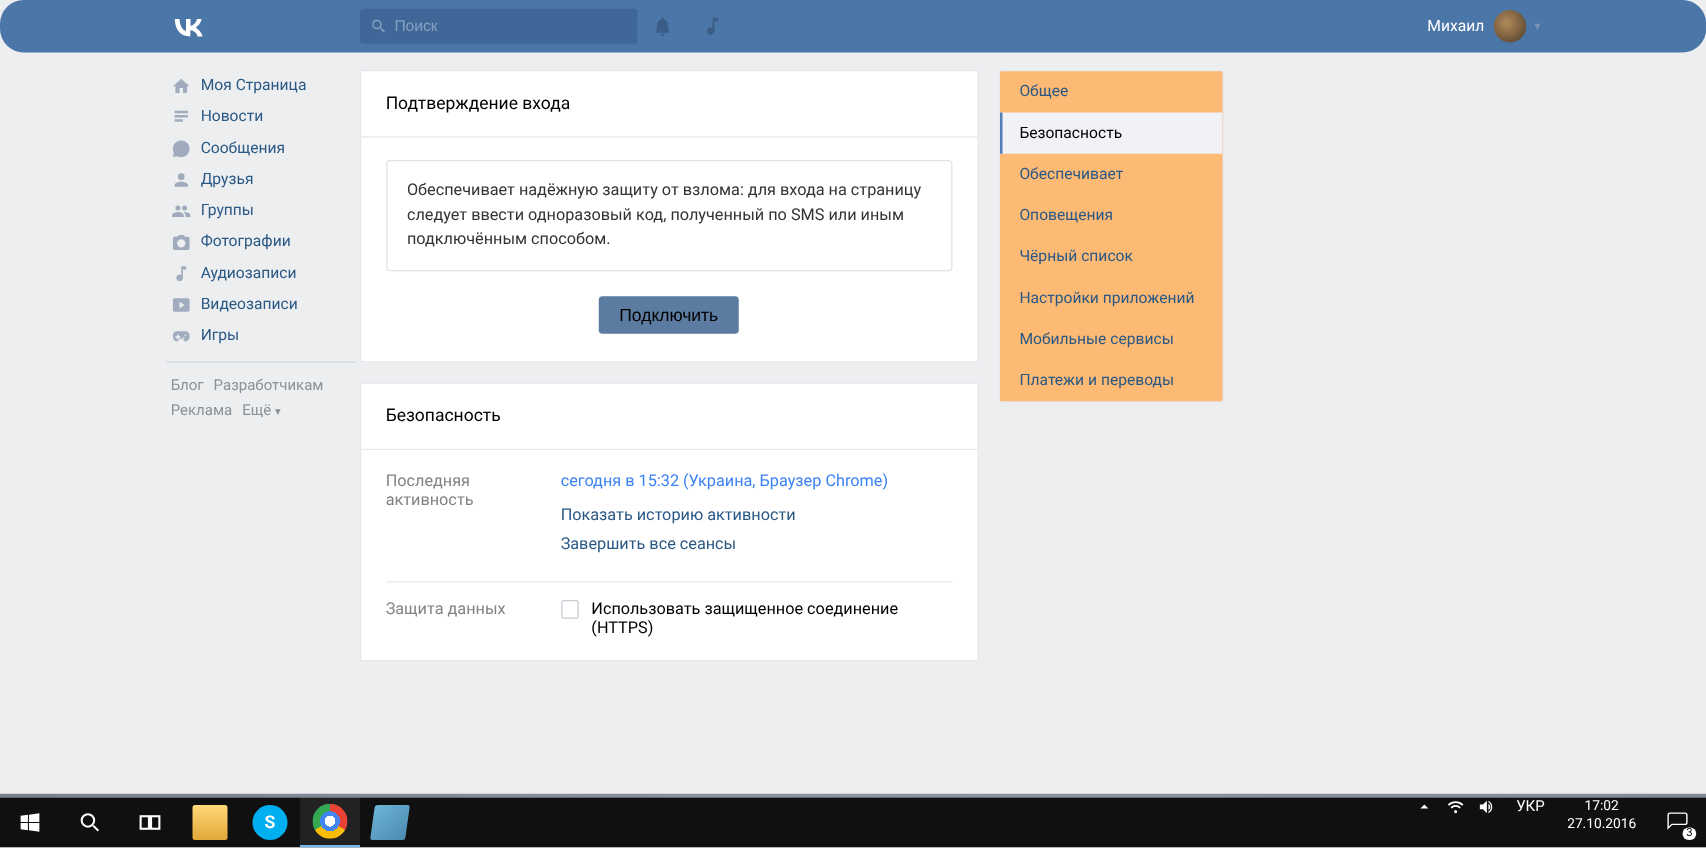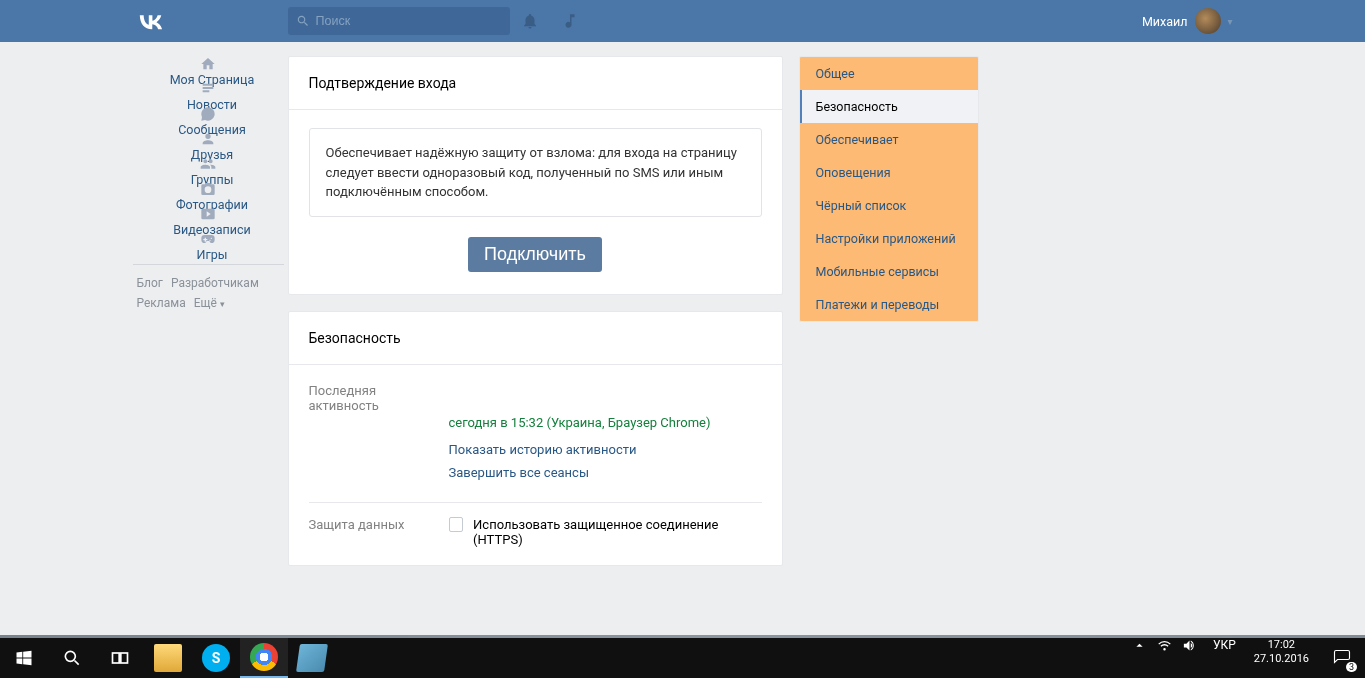--- a/index.html
+++ b/index.html
@@ -1,59 +1,59 @@
 <!DOCTYPE html>
 <html><head>
 <meta charset="utf-8">
 <style>
   * { margin: 0; padding: 0; box-sizing: border-box; }
   body { font-family: -apple-system, BlinkMacSystemFont, "Segoe UI", Roboto, Helvetica, Arial, sans-serif; font-size: 13px; background: #edeef0; color: #000; width: 1365px; height: 678px; overflow: hidden; position: relative; }
 
   
-  .vk-header { background: #4a76a8; height: 42px; display: flex; align-items: center; padding: 0; }
+  .vk-header { background: #4a76a8; height: 42px; display: flex; align-items: center; padding: 0; border-radius: 19px; }
   .vk-header-inner { width: 1100px; margin: 0 auto; display: flex; align-items: center; height: 100%; }
   .vk-logo { width: 155px; display: flex; align-items: center; }
   .vk-logo svg { width: 28px; height: 18px; fill: #fff; margin-left: 4px; }
   .vk-search { background: #3f6898; border-radius: 3px; height: 28px; width: 222px; display: flex; align-items: center; padding: 0 8px; color: #85a2c1; }
   .vk-search input { background: transparent; border: none; outline: none; color: #fff; font-size: 12.5px; margin-left: 6px; width: 180px; }
   .vk-search input::placeholder { color: #85a2c1; }
   .vk-search svg { width: 14px; height: 14px; fill: #85a2c1; }
   .vk-topicon { width: 40px; display: flex; align-items: center; justify-content: center; height: 100%; cursor: pointer; }
   .vk-topicon svg { width: 18px; height: 18px; fill: #3a5d85; }
   .vk-user { margin-left: auto; display: flex; align-items: center; color: #fff; font-size: 12.5px; cursor: pointer; }
   .vk-user .avatar { width: 26px; height: 26px; border-radius: 50%; background: radial-gradient(circle at 40% 40%, #b38b5a, #4a3a2a); margin-left: 8px; }
   .vk-user .caret { margin-left: 6px; color: #7996b7; font-size: 10px; }
 
   
   .page { width: 1100px; margin: 0 auto; display: flex; padding-top: 14px; }
   .leftcol { width: 155px; flex-shrink: 0; }
   .midcol { width: 495px; margin-left: 0; }
   .rightcol { width: 180px; margin-left: 16px; }
 
   
-  .nav-item { display: flex; align-items: center; height: 25px; color: #2a5885; font-size: 12.5px; cursor: pointer; padding-left: 4px; flex-direction: column; }
+  .nav-item { display: flex; align-items: center; height: 25px; color: #2a5885; font-size: 12.5px; cursor: pointer; padding-left: 4px; }
   .nav-item .icon { width: 24px; display: flex; align-items: center; justify-content: flex-start; }
   .nav-item .icon svg { width: 16px; height: 16px; fill: #a0acbd; }
   .nav-sep { border-top: 1px solid #d3d7dc; margin: 8px 4px 8px 0; }
   .footer-links { font-size: 12px; color: #8a9199; padding-left: 4px; line-height: 20px; }
   .footer-links a { color: #8a9199; text-decoration: none; margin-right: 8px; cursor: pointer; }
   .footer-links .more-caret { font-size: 9px; color: #8a9199; }
 
   
   .panel { background: #fff; border: 1px solid #e7e8ec; border-radius: 2px; margin-bottom: 16px; }
   .panel-header { padding: 18px 20px; border-bottom: 1px solid #e7e8ec; font-size: 14px; color: #000; }
   .panel-body { padding: 18px 20px; }
 
   .info-box { border: 1px solid #e1e3e6; border-radius: 3px; padding: 14px 16px; font-size: 13px; color: #333; line-height: 1.5; }
-  .connect-btn { display: block; margin: 20px auto 4px; background: #5b7ba0; color: #ffffff; border: none; border-radius: 3px; padding: 7px 16px; font-size: 18px; cursor: pointer; }
+  .connect-btn { display: block; margin: 20px auto 4px; background: #5b7ba0; color: #000000; border: none; border-radius: 3px; padding: 7px 16px; font-size: 14px; cursor: pointer; }
 
   .setting-row { display: flex; padding: 14px 0; border-bottom: 1px solid #e7e8ec; font-size: 13px; }
   .setting-row:last-child { border-bottom: none; }
   .setting-label { width: 140px; color: #828282; flex-shrink: 0; }
-  .setting-value { color: #15803d; margin-top: 32px; }
+  .setting-value { color: #3b82f6; }
   .setting-links { margin-top: 12px; }
   .setting-links a { display: block; color: #2a5885; text-decoration: none; margin-bottom: 8px; cursor: pointer; font-size: 13px; }
   .checkbox-row { display: flex; align-items: flex-start; }
   .checkbox { width: 15px; height: 15px; border: 1px solid #c5cbd2; border-radius: 2px; margin-right: 10px; cursor: pointer; }
 
   
   .tabs { background: #fdba74; border: 1px solid #e7e8ec; border-radius: 2px; overflow: hidden; }
   .tab { padding: 9px 14px; font-size: 12.5px; color: #2a5885; cursor: pointer; border-left: 2px solid transparent; }
   .tab.active { background: #f0f2f5; border-left: 2px solid #5181b8; color: #000; font-weight: normal; }
 
@@ -155,20 +155,28 @@
         </span>
         <span>Группы</span>
       </a>
     <a class="nav-item">
         <span class="icon">
           <svg viewBox="0 0 24 24">
             <path d="M9 3 7.5 5H4a2 2 0 0 0-2 2v12a2 2 0 0 0 2 2h16a2 2 0 0 0 2-2V7a2 2 0 0 0-2-2h-3.5L15 3H9zm3 15a5 5 0 1 1 5-5 5 5 0 0 1-5 5z"></path>
           </svg>
         </span>
         <span>Фотографии</span>
+      </a>
+    <a class="nav-item">
+        <span class="icon">
+          <svg viewBox="0 0 24 24">
+            <path d="M12 3v10.55A4 4 0 1 0 14 17V7h4V3h-6z"></path>
+          </svg>
+        </span>
+        <span>Аудиозаписи</span>
       </a>
     <a class="nav-item">
         <span class="icon">
           <svg viewBox="0 0 24 24">
             <path d="M4 4h16a2 2 0 0 1 2 2v12a2 2 0 0 1-2 2H4a2 2 0 0 1-2-2V6a2 2 0 0 1 2-2zm6 4v8l6-4-6-4z"></path>
           </svg>
         </span>
         <span>Видеозаписи</span>
       </a>
     <a class="nav-item">

